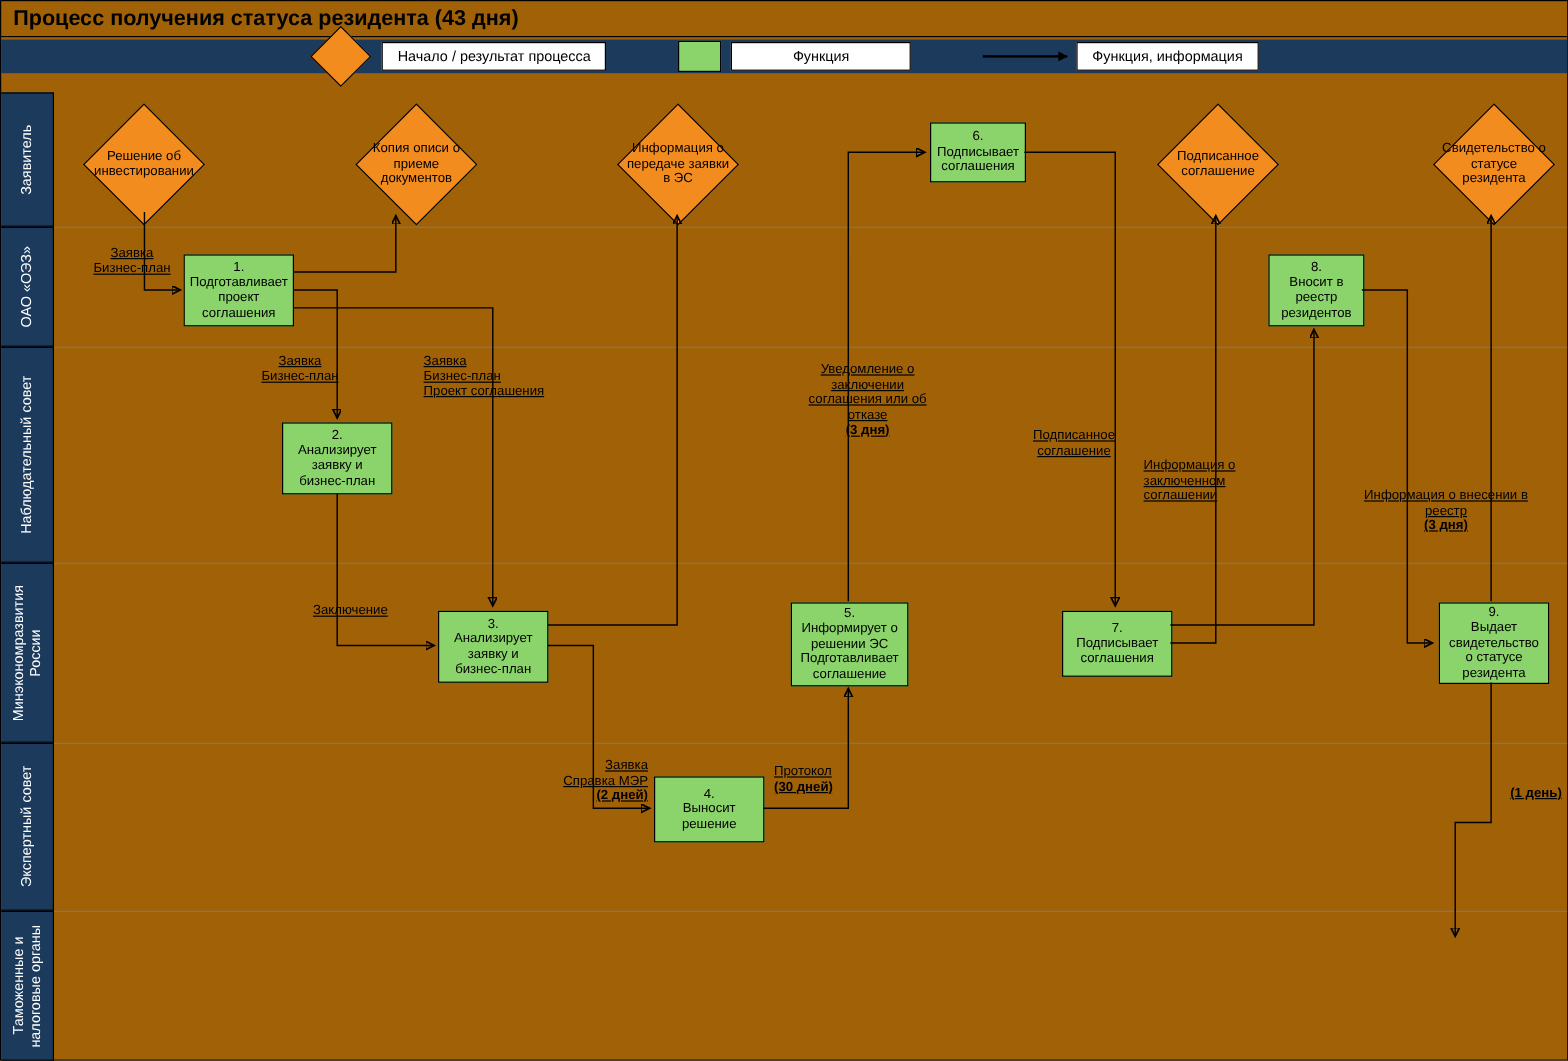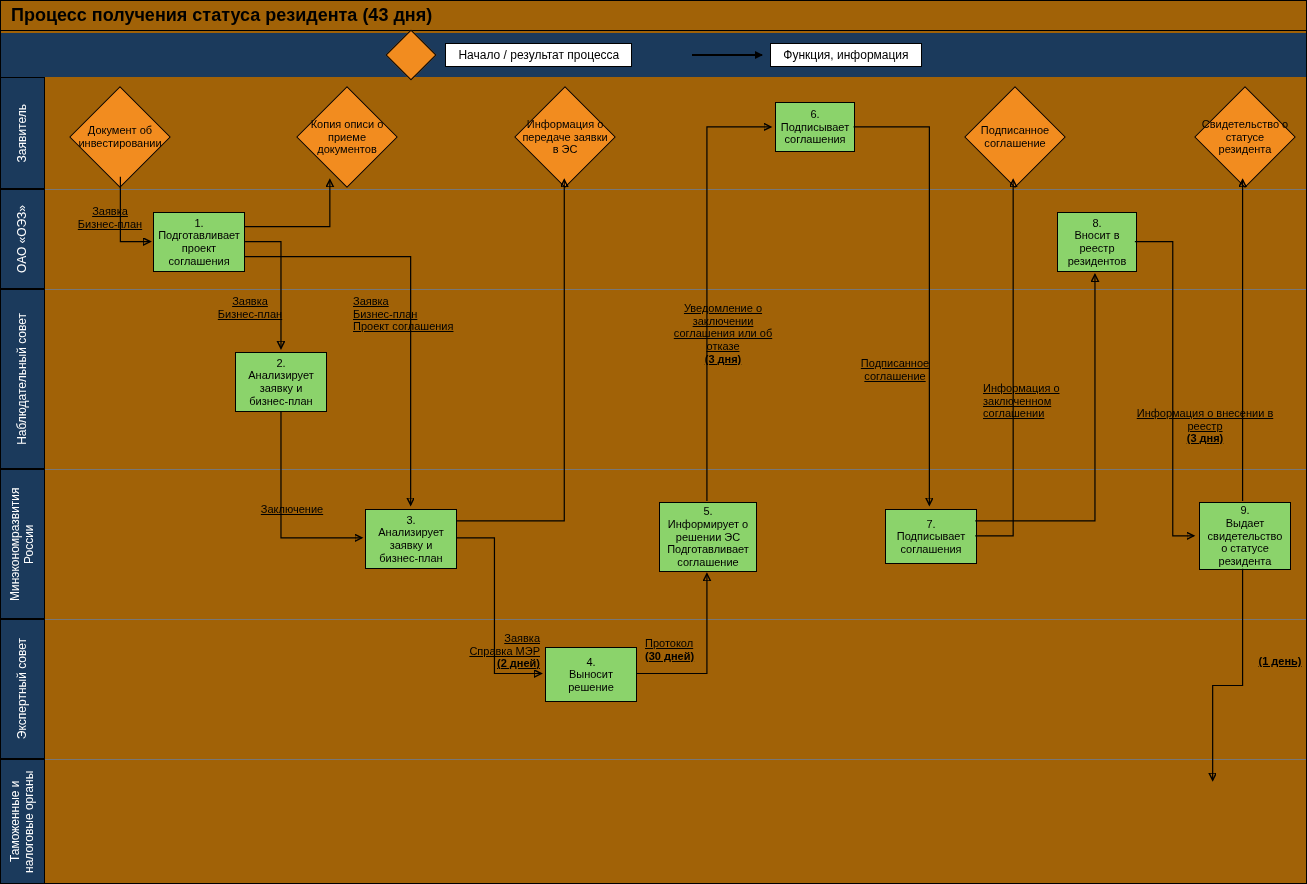--- a/index.html
+++ b/index.html
@@ -14,21 +14,21 @@
   
   .title-bar {
     position:absolute; left:0; top:0; width:100%;
     border-bottom:1px solid #000;
     padding:4px 10px;
     font-size:18px; font-weight:bold;
     color:#000;
   }
   
   .legend-bar {
-    position:absolute; left:0; top:32px; width:100%; height:44px;
+    position:absolute; left:0; top:32px; width:100%; height:28px;
     background:#1b3a5c;
     display:flex; align-items:center; justify-content:center; gap:60px;
     color:#fff;
   }
   .legend-item { display:flex; align-items:center; gap:8px; font-size:12px; }
   .legend-diamond { width:36px; height:36px; background:#f28c1f; border:1px solid #000; transform:rotate(45deg); margin:0 8px; }
   .legend-rect   { width:36px; height:26px; background:#8bd36b; border:1px solid #000; }
   .legend-label  { background:#fff; color:#000; border:1px solid #000; padding:4px 12px; font-size:12px; min-width:150px; text-align:center; }
   .legend-arrow  { width:70px; height:2px; background:#000; position:relative; }
   .legend-arrow:after { content:""; position:absolute; right:-1px; top:-3px; border-left:8px solid #000; border-top:4px solid transparent; border-bottom:4px solid transparent; }
@@ -91,20 +91,24 @@
 <div id="stage">
 
   <div class="title-bar">Процесс получения статуса резидента (43 дня)</div>
 
   <div class="legend-bar">
     <div class="legend-item">
       <div class="legend-diamond"></div>
       <div class="legend-label">Начало / результат процесса</div>
     </div>
     <div class="legend-item">
+      <div class="legend-rect"></div>
+      <div class="legend-label">Функция</div>
+    </div>
+    <div class="legend-item">
       <div class="legend-arrow"></div>
       <div class="legend-label">Функция, информация</div>
     </div>
   </div>
 
   <div class="lane-header" style="top:76px;  height:112px;">
       <span>Заявитель</span>
     </div>
   <div class="lane-header" style="top:188px; height:100px;">
       <span>ОАО «ОЭЗ»</span>
@@ -125,21 +129,21 @@
   <div class="lane-sep" style="top:188px;"></div>
   <div class="lane-sep" style="top:288px;"></div>
   <div class="lane-sep" style="top:468px;"></div>
   <div class="lane-sep" style="top:618px;"></div>
   <div class="lane-sep" style="top:758px;"></div>
 
   <div class="diag">
 
     <div class="diamond" style="left:25px;  top:10px;">
         <div class="bg"></div>
-        <div class="t">Документ об инвестировании</div>
+        <div class="t">Решение об инвестировании</div>
       </div>
     <div class="diamond" style="left:252px; top:10px;">
         <div class="bg"></div>
         <div class="t">Копия описи о приеме документов</div>
       </div>
     <div class="diamond" style="left:470px; top:10px;">
         <div class="bg"></div>
         <div class="t">Информация о передаче заявки в ЭС</div>
       </div>
     <div class="diamond" style="left:920px; top:10px;">
@@ -181,21 +185,21 @@
       </div>
 
     <div class="note" style="left:30px;  top:128px; width:70px;"><span>Заявка<br>Бизнес-план</span></div>
     <div class="note" style="left:170px; top:218px; width:70px;"><span>Заявка<br>Бизнес-план</span></div>
     <div class="note" style="left:308px; top:218px; width:110px;text-align:left;"><span>Заявка<br>Бизнес-план<br>Проект соглашения</span></div>
     <div class="note" style="left:212px; top:426px; width:70px;"><span>Заключение</span></div>
     <div class="note" style="left:415px; top:555px; width:80px;text-align:right;"><span>Заявка<br>Справка МЭР<br><b>(2 дней)</b></span></div>
     <div class="note" style="left:600px; top:560px; width:80px;text-align:left;"><span>Протокол<br><b>(30 дней)</b></span></div>
     <div class="note" style="left:618px; top:225px; width:120px;"><span>Уведомление о заключении соглашения или об отказе<br><b>(3 дня)</b></span></div>
     <div class="note" style="left:800px; top:280px; width:100px;"><span>Подписанное соглашение</span></div>
-    <div class="note" style="left:938px; top:305px; width:100px;text-align:left;"><span>Информация о заключенном соглашении</span></div>
+    <div class="note" style="left:908px; top:305px; width:100px;text-align:left;"><span>Информация о заключенном соглашении</span></div>
     <div class="note" style="left:1090px;top:330px; width:140px;"><span>Информация о внесении в реестр<br><b>(3 дня)</b></span></div>
     <div class="note" style="left:1205px;top:578px; width:60px;"><span><b>(1 день)</b></span></div>
 
     <svg class="arrows" viewBox="0 0 1263 808">
       <defs>
         <marker id="ah" markerWidth="8" markerHeight="8" refX="6" refY="3" orient="auto">
           <path d="M0,0 L6,3 L0,6 Z" class="ah"></path>
         </marker>
       </defs>
 

